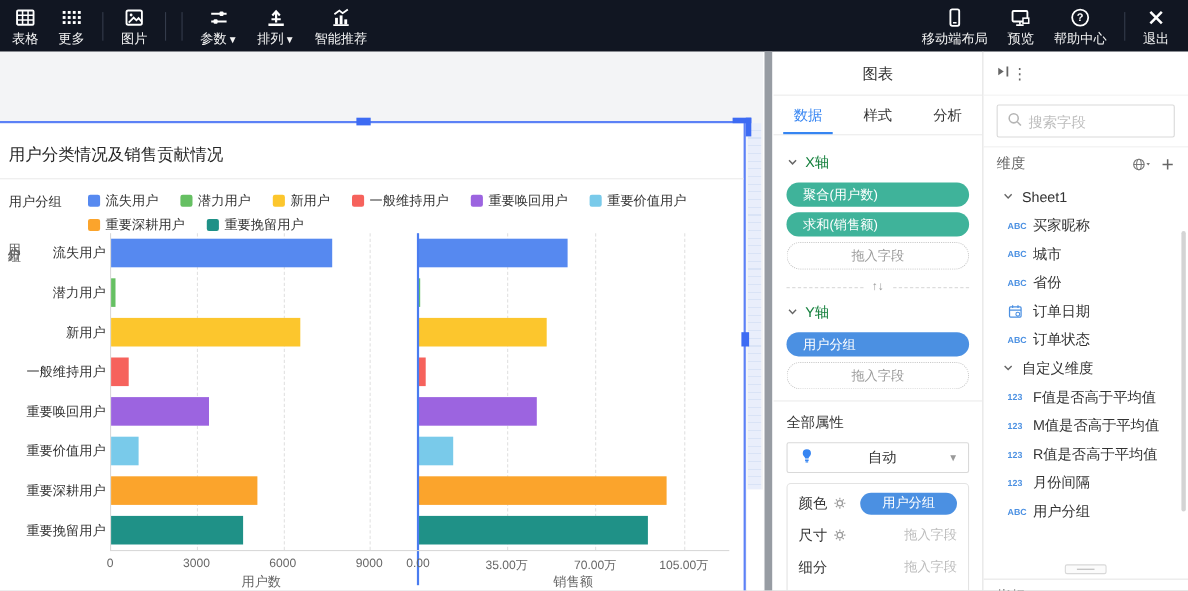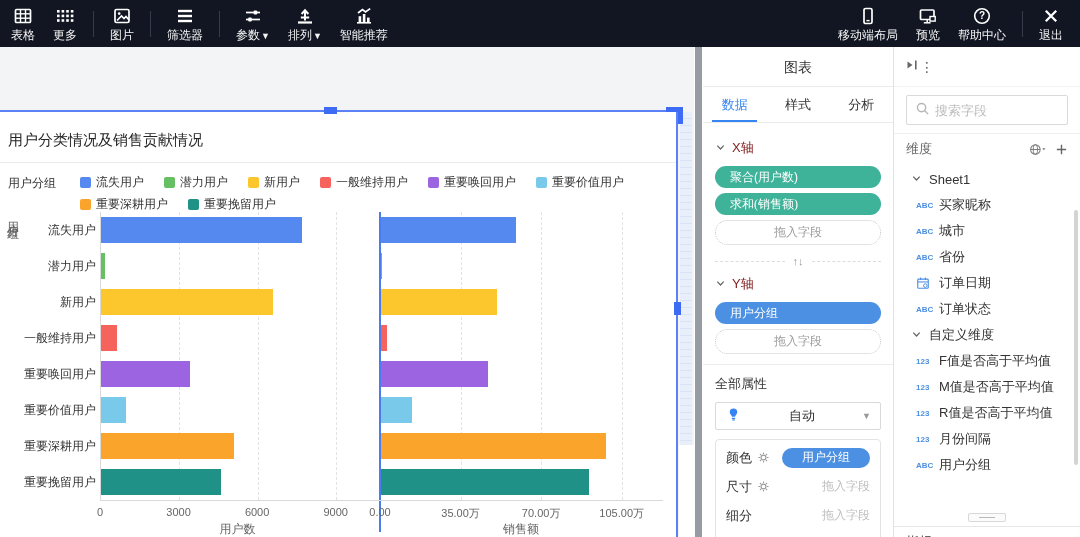--- a/index.html
+++ b/index.html
@@ -62,21 +62,21 @@
   .vscroll-thumb { position:absolute; left:1px; top:0; width:7px; height:490px; background:#979ca3; }
 
   
   .cpanel { position:absolute; left:703px; top:47px; width:190px; height:490px; background:#fff; overflow:hidden; }
   .cp-header { height:40px; line-height:40px; text-align:center; font-size:14px; color:#333; border-bottom:1px solid #ececec; }
   .cp-tabs { display:flex; height:36px; border-bottom:1px solid #ececec; }
   .cp-tab { flex:1; text-align:center; line-height:35px; font-size:13px; color:#333; position:relative; cursor:pointer; }
   .cp-tab.active { color:#3685f2; }
   .cp-tab.active::after { content:""; position:absolute; left:9px; right:9px; bottom:0; height:2px; background:#3685f2; }
   .cp-body { padding:10px 12px 0; }
-  .sec-head { display:flex; align-items:center; gap:6px; font-size:13px; color:#7f1d1d; margin:6px 0 9px; }
+  .sec-head { display:flex; align-items:center; gap:6px; font-size:13px; color:#15803d; margin:6px 0 9px; }
   .pill { height:22px; border-radius:11px; display:flex; align-items:center; padding:0 15px; font-size:12px; color:#fff; margin-bottom:5px; cursor:pointer; }
   .drop-slot { height:25px; border-radius:13px; border:1px dotted #c8c8c8; display:flex; align-items:center; justify-content:center; font-size:12px; color:#9b9b9b; margin-bottom:5px; background:#fff; }
   .swap-row { display:flex; align-items:center; gap:8px; color:#9a9a9a; font-size:11px; margin:10px 0 8px; }
   .swap-row::before, .swap-row::after { content:""; flex:1; border-top:1px dashed #ddd; }
   .cp-divider { height:1px; background:#ececec; margin:10px -12px; }
   .all-props { font-size:13px; color:#333; margin:9px 0; }
   .auto-select { height:28px; border:1px solid #d9d9d9; border-radius:2px; display:flex; align-items:center; padding:0 9px; font-size:13px; color:#333; margin-bottom:9px; cursor:pointer; }
   .auto-select .grow { flex:1; text-align:center; }
   .sel-caret { color:#999; font-size:9px; }
   .props-box { border:1px solid #e3e3e3; border-radius:4px; padding:3px 10px; }
@@ -159,32 +159,20 @@
               <svg width="20" height="20" viewBox="0 0 20 20">
                 <rect x="3" y="3.5" width="14" height="13" rx="1.5" fill="none" stroke="currentColor" stroke-width="1.7"></rect>
                 <circle cx="7.2" cy="7.6" r="1.3" fill="currentColor"></circle>
                 <path d="M5 14.5 L9.5 10 L12 12.5 L14 10.5 L17 14" fill="none" stroke="currentColor" stroke-width="1.6"></path>
               </svg>
             </span>
            <span class="tb-label">图片</span>
          </div>
         </div>
         <div class="tb-sep"></div>
-        <div class="tb-group">
-          <div class="tb-btn">
-           <span class="tb-icon">
-              <svg width="20" height="20" viewBox="0 0 20 20">
-                <line x1="3" y1="5" x2="17" y2="5" stroke="currentColor" stroke-width="2.4"></line>
-                <line x1="3" y1="10" x2="17" y2="10" stroke="currentColor" stroke-width="2.4"></line>
-                <line x1="3" y1="15" x2="17" y2="15" stroke="currentColor" stroke-width="2.4"></line>
-              </svg>
-            </span>
-           <span class="tb-label">筛选器</span>
-         </div>
-        </div>
         <div class="tb-sep"></div>
         <div class="tb-group">
           <div class="tb-btn">
            <span class="tb-icon">
               <svg width="20" height="20" viewBox="0 0 20 20">
                 <line x1="3" y1="6.5" x2="17" y2="6.5" stroke="currentColor" stroke-width="1.7"></line>
                 <rect x="10.6" y="4.4" width="3.6" height="4.2" rx="1" fill="currentColor"></rect>
                 <line x1="3" y1="13.5" x2="17" y2="13.5" stroke="currentColor" stroke-width="1.7"></line>
                 <rect x="5.2" y="11.4" width="3.6" height="4.2" rx="1" fill="currentColor"></rect>
               </svg>
@@ -383,21 +371,21 @@
       <div class="cp-tab">分析</div>
     </div>
     <div class="cp-body">
       <div class="sec-head">
         <span class="tree-chev"><svg width="11" height="11" viewBox="0 0 12 12">
               <path d="M2.5 4 L6 7.6 L9.5 4" fill="none" stroke="#666" stroke-width="1.4"></path>
             </svg></span>
         <span>X轴</span>
       </div>
       <div class="pill" style="background: rgb(63, 179, 154);">聚合(用户数)</div>
-      <div class="pill" style="background: rgb(63, 179, 154); font-family: Liberation Serif, serif;">求和(销售额)</div>
+      <div class="pill" style="background: rgb(63, 179, 154);">求和(销售额)</div>
       <div class="drop-slot">拖入字段</div>
 
       <div class="swap-row">
         <span>↑↓</span>
       </div>
 
       <div class="sec-head">
         <span class="tree-chev"><svg width="11" height="11" viewBox="0 0 12 12">
               <path d="M2.5 4 L6 7.6 L9.5 4" fill="none" stroke="#666" stroke-width="1.4"></path>
             </svg></span>

